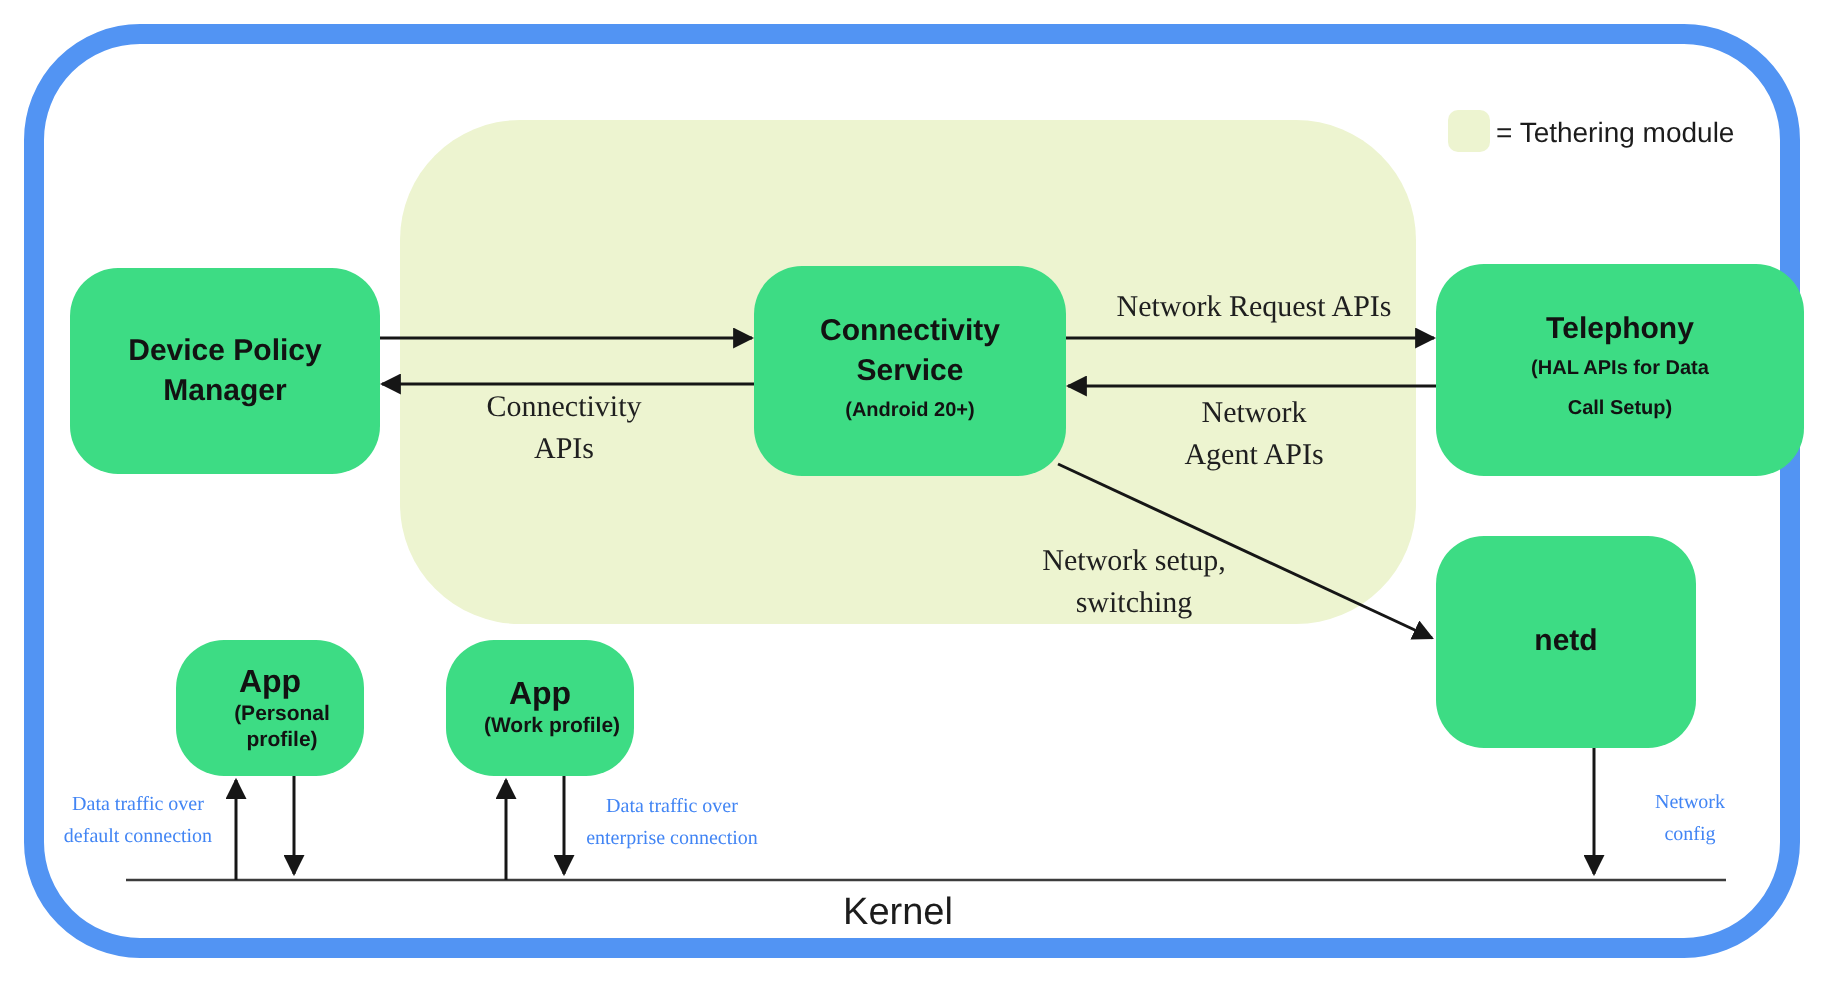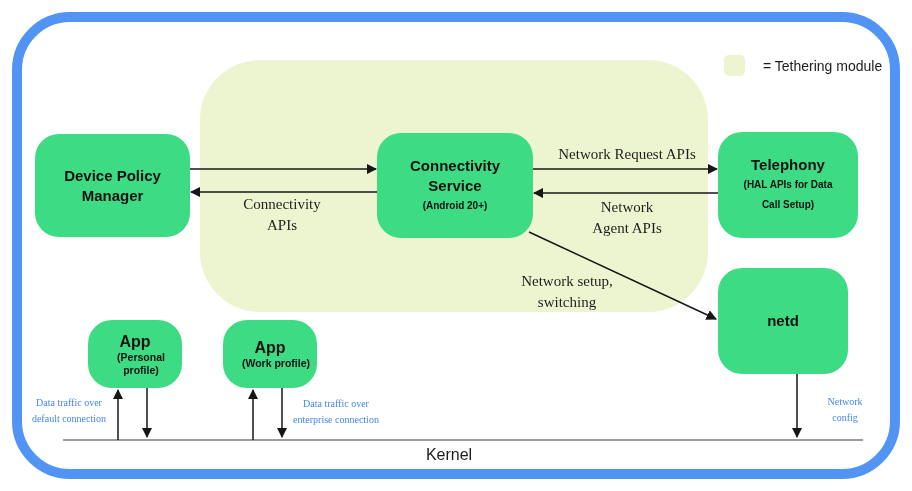--- a/index.html
+++ b/index.html
@@ -26,21 +26,21 @@
     left: 200px; top: 60px;
     width: 508px; height: 252px;
     background: var(--tethering-bg, #edf4d0);
     border-radius: 60px;
   }
   .legend {
     position: absolute;
     left: 724px; top: 55px;
     display: flex;
     align-items: center;
-    gap: 18px;
+    gap: 3px;
   }
   .legend-swatch {
     width: 21px; height: 21px;
     background: var(--tethering-bg, #edf4d0);
     border-radius: 5px;
     display: inline-block;
   }
   .legend-label {
     font-size: 14px;
     color: #1c1c1c;
@@ -91,21 +91,21 @@
   .edge-label.blue {
     color: var(--link-blue, #4285f4);
     font-size: 10px;
     line-height: 16px;
   }
   .kernel-label {
     position: absolute;
     left: 389px; top: 446px;
     width: 120px;
     text-align: center;
-    font-size: 16px;
+    font-size: 19px;
     color: #1c1c1c;
   }
 </style>
 </head>
 <body>
 
 <div class="canvas">
 
   <div class="outer-frame"></div>
 
@@ -139,21 +139,21 @@
     <div class="node-title">Device Policy
 Manager</div>
   </div>
 
   <div class="node" style="left:377px; top:133px; width:156px; height:105px;">
     <div class="node-title">Connectivity
 Service</div>
     <div class="node-subtitle">(Android 20+)</div>
   </div>
 
-  <div class="node" style="left:718px; top:132px; width:140px; height:106px;">
+  <div class="node" style="left:718px; top:132px; width:184px; height:106px;">
     <div class="node-title">Telephony</div>
     <div class="node-subtitle">(HAL APIs for Data
 Call Setup)</div>
   </div>
 
   <div class="node" style="left:718px; top:268px; width:130px; height:106px;">
     <div class="node-title">netd</div>
   </div>
 
   <div class="node app" style="left:88px; top:320px; width:94px; height:68px;">

